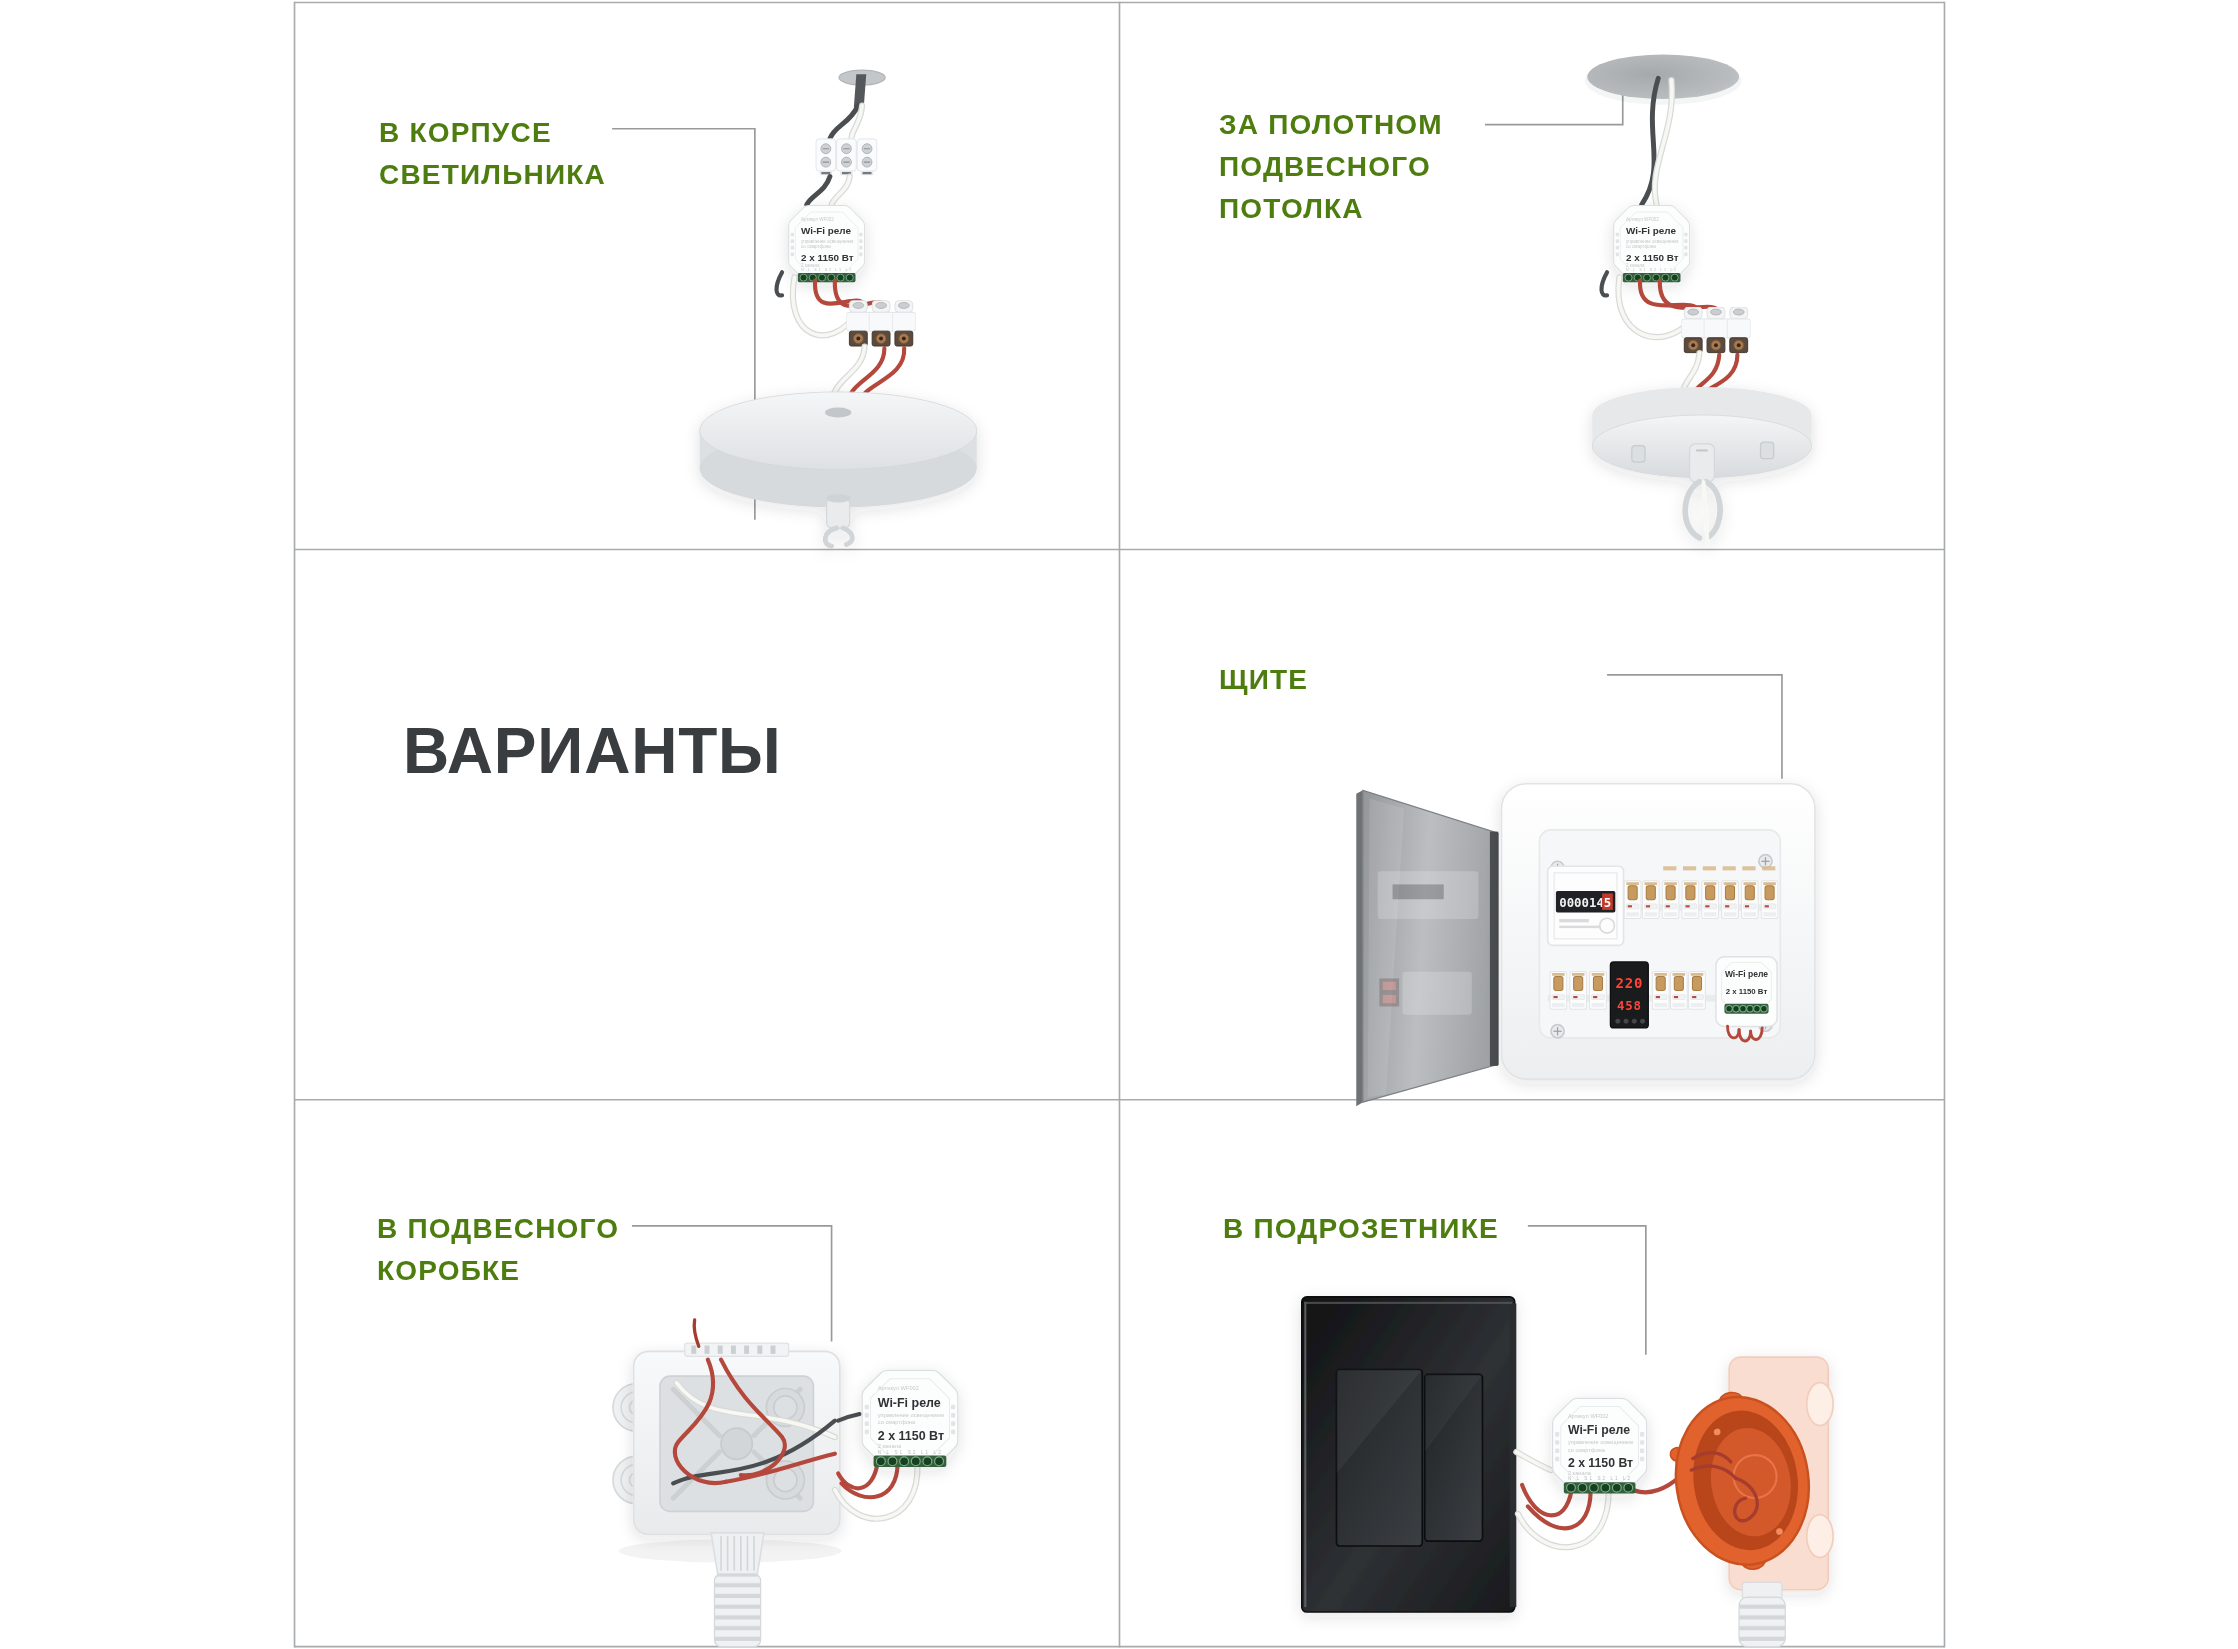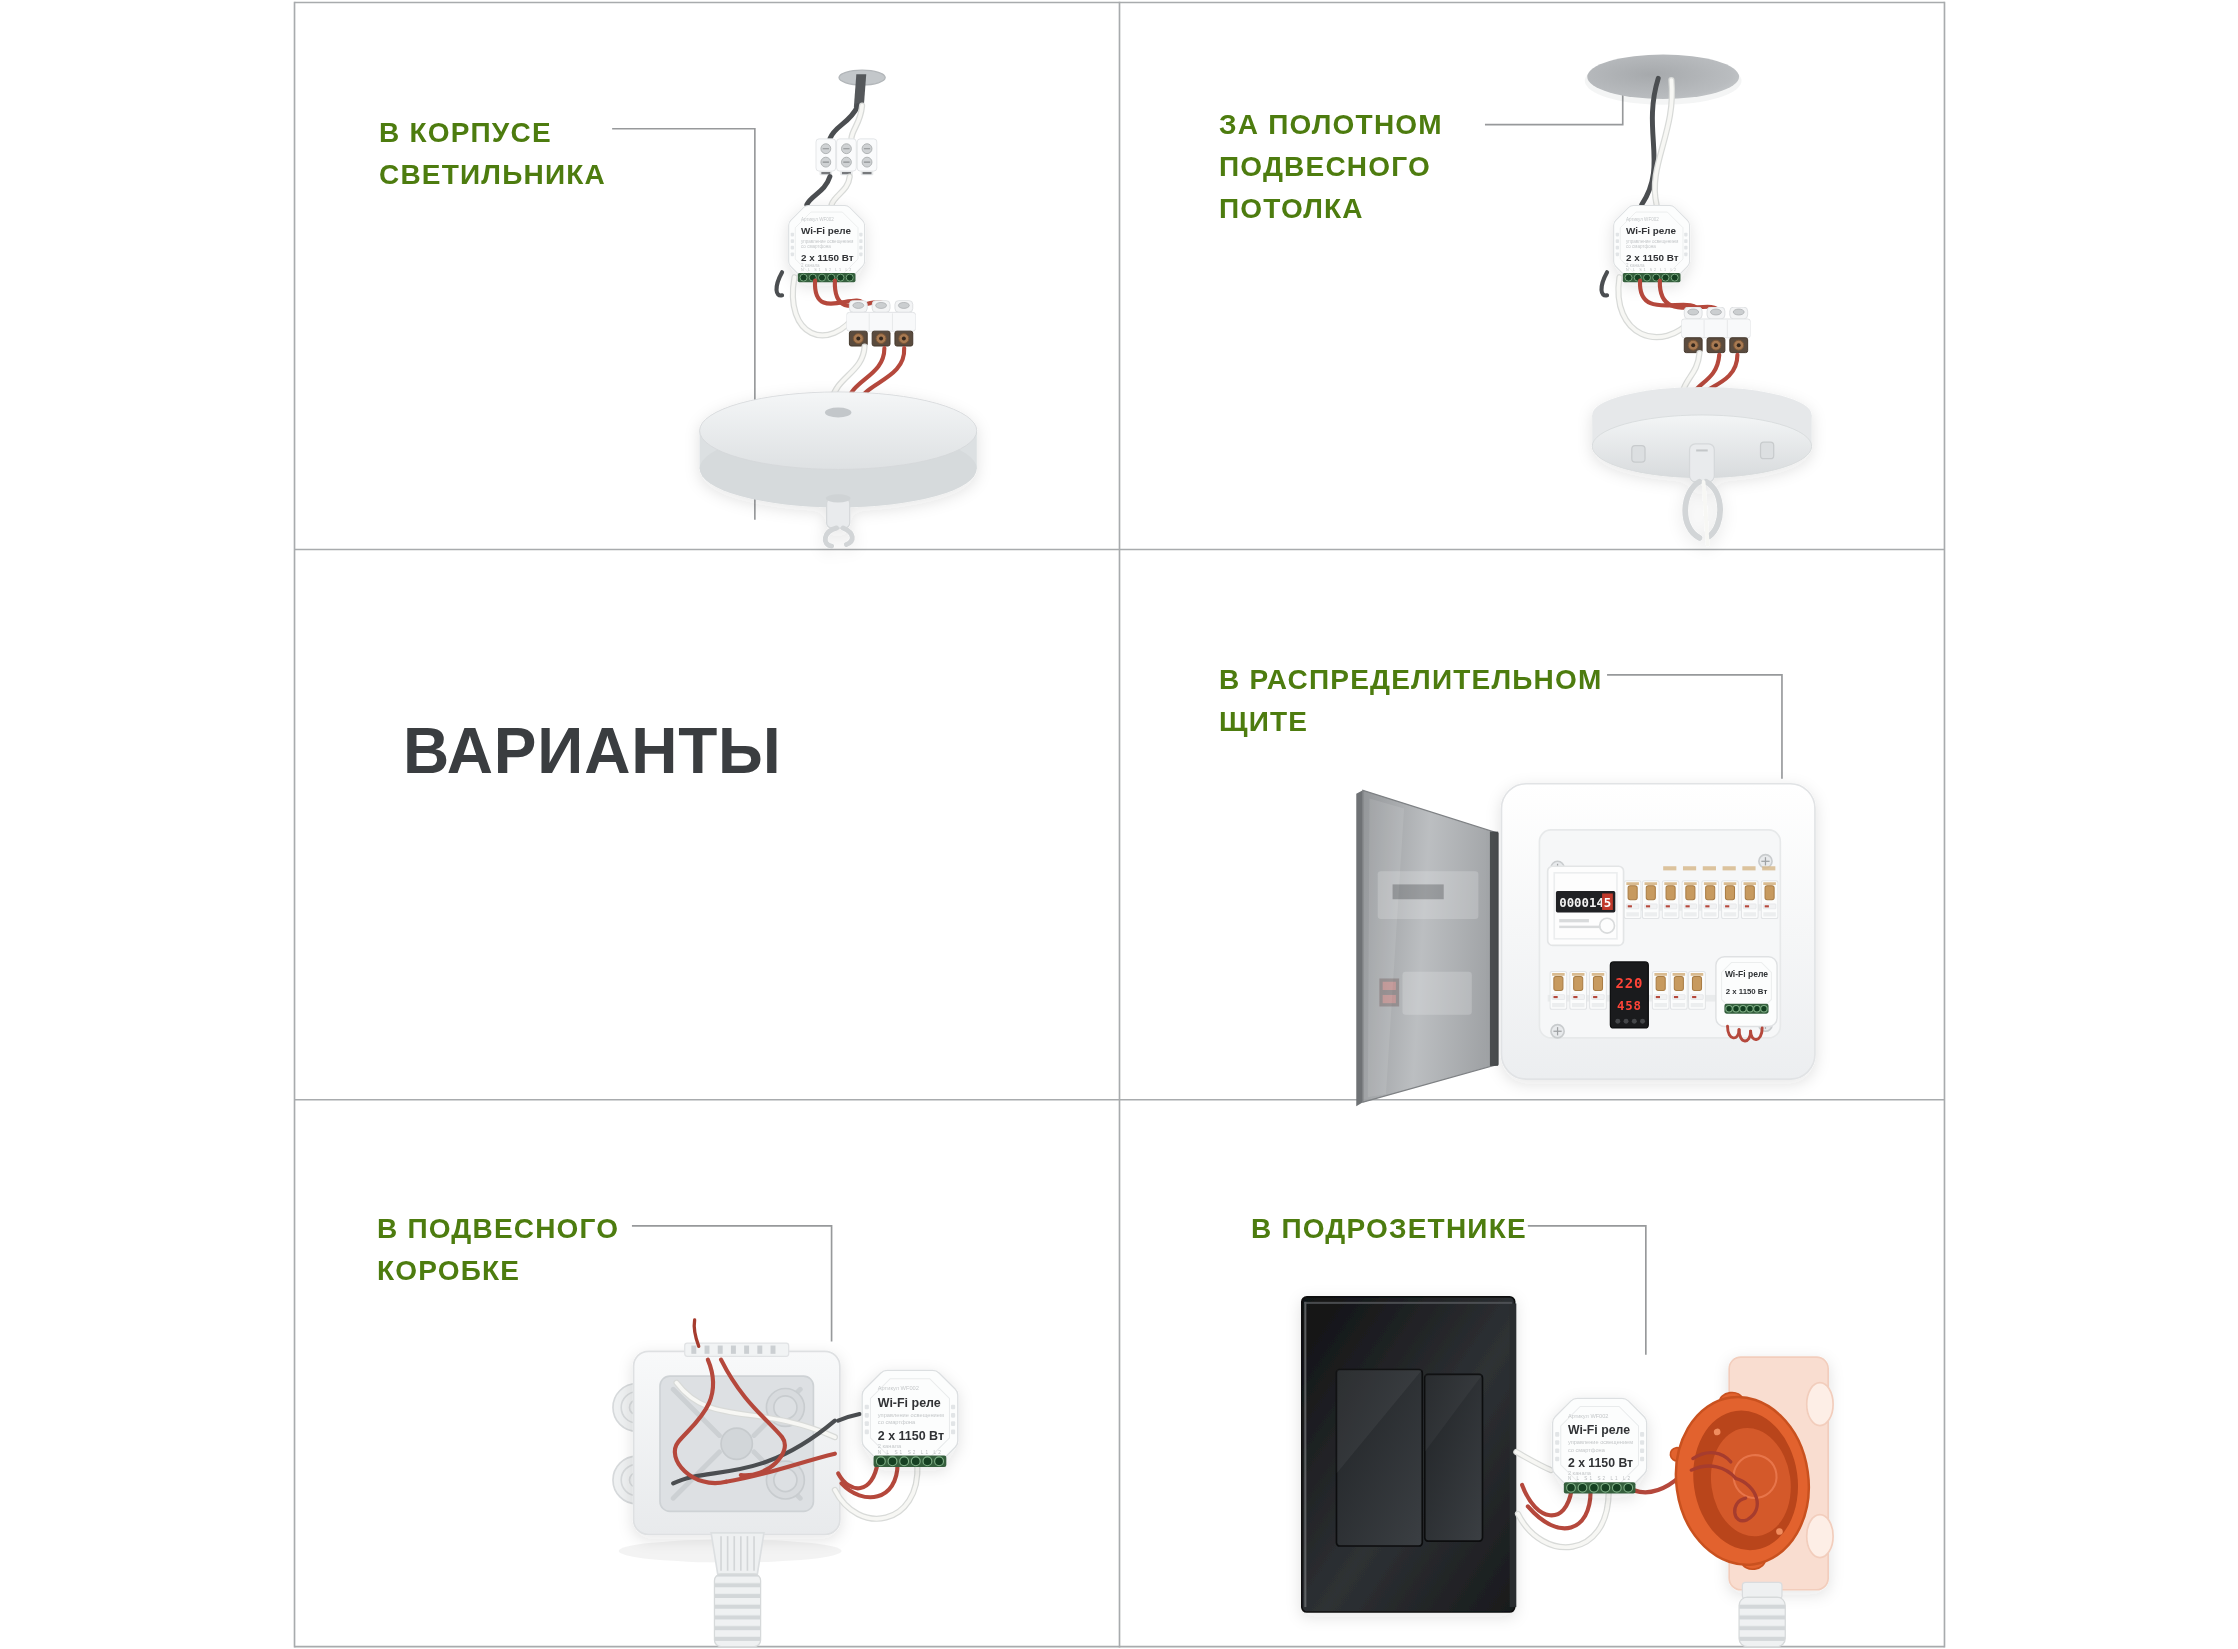--- a/index.html
+++ b/index.html
@@ -502,27 +502,26 @@
   <div>ЗА ПОЛОТНОМ</div>
   <div>ПОДВЕСНОГО</div>
   <div>ПОТОЛКА</div>
 </div>
 
 <div class="main-title" style="left:403px;top:708px;">
   <div>ВАРИАНТЫ</div>
 </div>
 
 <div class="panel-label" style="left:1219px;top:659px;">
-  <div>В РАСПРЕДЕЛИТЕЛЬНОМ</div>
   <div>ЩИТЕ</div>
 </div>
 
 <div class="panel-label" style="left:377px;top:1208px;">
   <div>В ПОДВЕСНОГО</div>
   <div>КОРОБКЕ</div>
 </div>
 
-<div class="panel-label" style="left:1223px;top:1208px;margin-left:28px;">
+<div class="panel-label" style="left:1223px;top:1208px;">
   <div>В ПОДРОЗЕТНИКЕ</div>
 </div>
 
 </div>
 
 
 </body></html>

